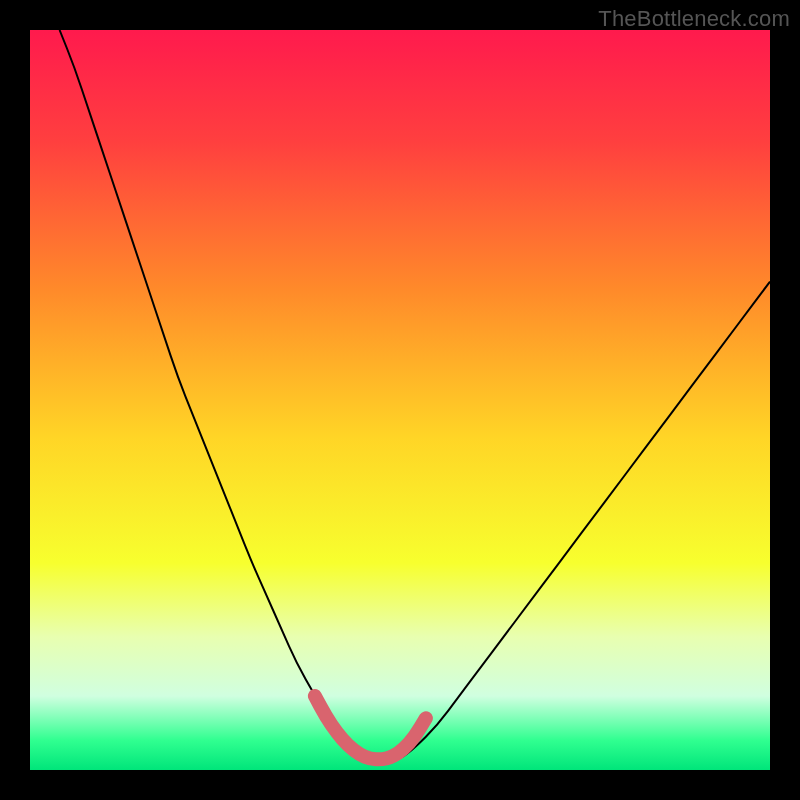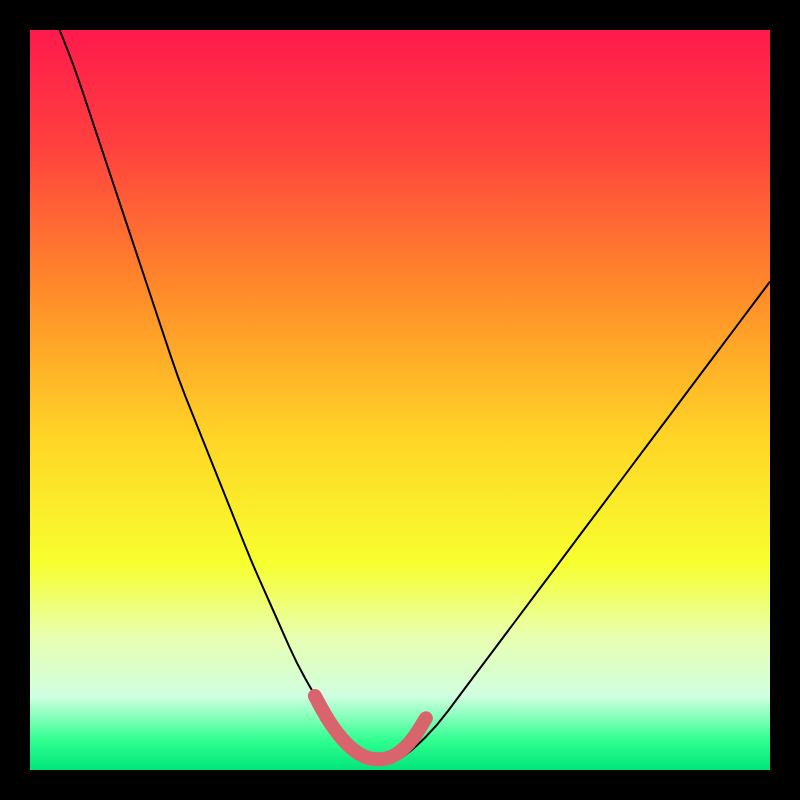--- a/index.html
+++ b/index.html
@@ -25,20 +25,21 @@
     letter-spacing: 0.2px;
   }
   svg {
     display: block;
   }
 </style>
 </head>
 <body>
 
 <div class="container">
+  <div class="watermark">TheBottleneck.com</div>
   <svg id="chart-svg" width="800" height="800" viewBox="0 0 800 800">
       <defs>
         <linearGradient id="bg-grad" x1="0" y1="0" x2="0" y2="1">
           <stop offset="0%" stop-color="#ff1a4d"></stop>
           <stop offset="15%" stop-color="#ff3f3f"></stop>
           <stop offset="35%" stop-color="#ff8a2a"></stop>
           <stop offset="55.00000000000001%" stop-color="#ffd526"></stop>
           <stop offset="72%" stop-color="#f7ff2e"></stop>
           <stop offset="82%" stop-color="#e8ffb0"></stop>
           <stop offset="90%" stop-color="#d0ffe0"></stop>

